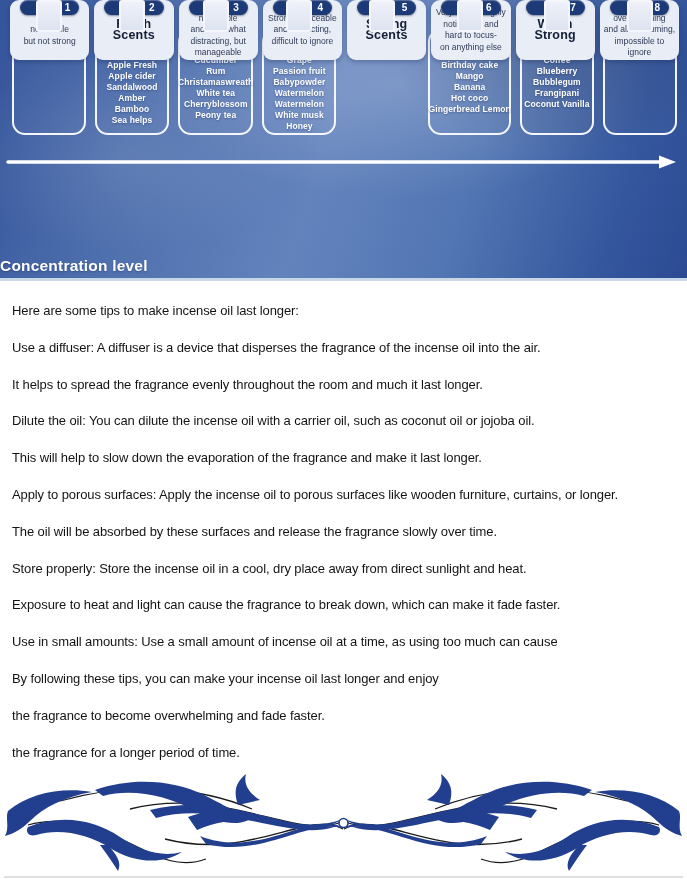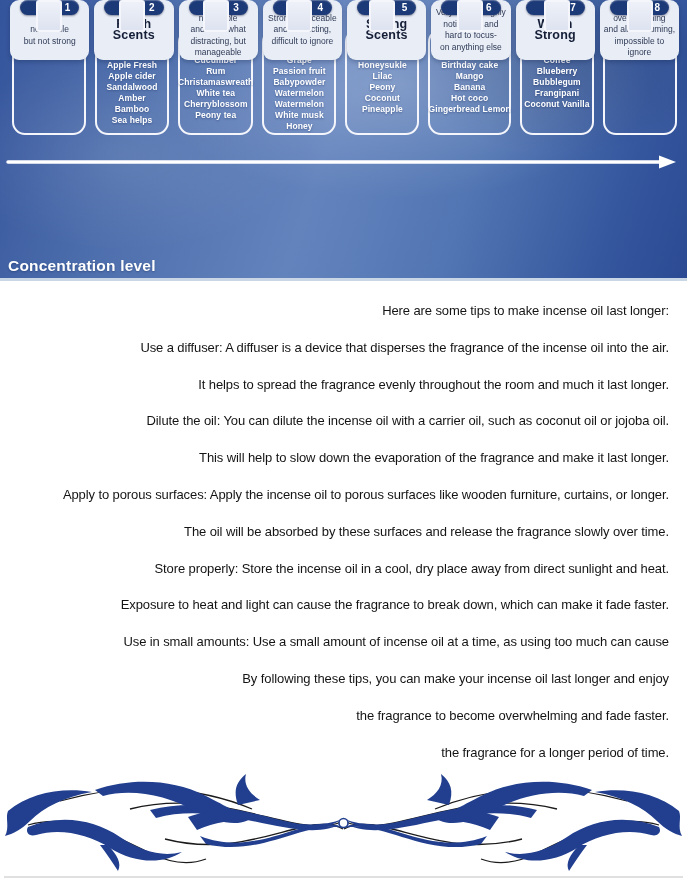--- a/index.html
+++ b/index.html
@@ -46,27 +46,27 @@
   .level-label{font-size:8.5px;line-height:11.5px;color:#2e3a55;white-space:pre-line;}
   .level-card.big .level-label{font-size:12.5px;font-weight:bold;color:#141e36;letter-spacing:.2px;}
   .pill{
     height:15px;margin:0 10px;background:#1d3a78;border-radius:8px;
     display:flex;align-items:center;justify-content:flex-end;
     padding-right:9px;box-sizing:border-box;
     box-shadow:inset 0 1px 1px rgba(255,255,255,.28),0 1px 2px rgba(8,18,48,.45);
   }
   .pill-num{color:#fff;font-size:10px;font-weight:bold;}
   .axis-title{
-    position:absolute;left:8px;top:257px;color:#fff;
+    position:absolute;left:0;top:257px;color:#fff;
     font-size:15.5px;font-weight:bold;letter-spacing:.2px;
     text-shadow:0 1px 2px rgba(15,35,85,.4);
   }
   .banner-strip{position:absolute;bottom:0;left:0;right:0;height:3px;background:#c8d6e6;}
   
-  .tips{padding:22px 18px 0 36px;text-align:right;}
+  .tips{padding:22px 18px 0 12px;}
   .tip-line{
     font-size:13px;line-height:16px;margin:0 0 20.8px 0;
     color:#141414;letter-spacing:-0.1px;white-space:nowrap;
   }
   
   .flourish-wrap{position:relative;margin-top:-8px;width:687px;height:100px;}
   .bottom-edge{position:absolute;bottom:1px;left:4px;right:4px;height:2px;background:#e0e0e0;}
 </style>
 </head>
 <body>
@@ -111,28 +111,20 @@
           <div class="scent">Passion fruit</div>
           <div class="scent">Babypowder</div>
           <div class="scent">Watermelon</div>
           <div class="scent">Watermelon</div>
           <div class="scent">White musk</div>
           <div class="scent">Honey</div>
         </div>
   </div>
       <div class="bottle">
     <div class="bottle-cap"></div>
-    <div class="bottle-body">
-          <div class="scent">Strawberry</div>
-          <div class="scent">Honeysukle</div>
-          <div class="scent">Lilac</div>
-          <div class="scent">Peony</div>
-          <div class="scent">Coconut</div>
-          <div class="scent">Pineapple</div>
-        </div>
   </div>
       <div class="bottle">
     <div class="bottle-cap"></div>
     <div class="bottle-body">
           <div class="scent">Sweet tobacco</div>
           <div class="scent">Birthday cake</div>
           <div class="scent">Mango</div>
           <div class="scent">Banana</div>
           <div class="scent">Hot coco</div>
           <div class="scent">Gingerbread Lemon</div>

